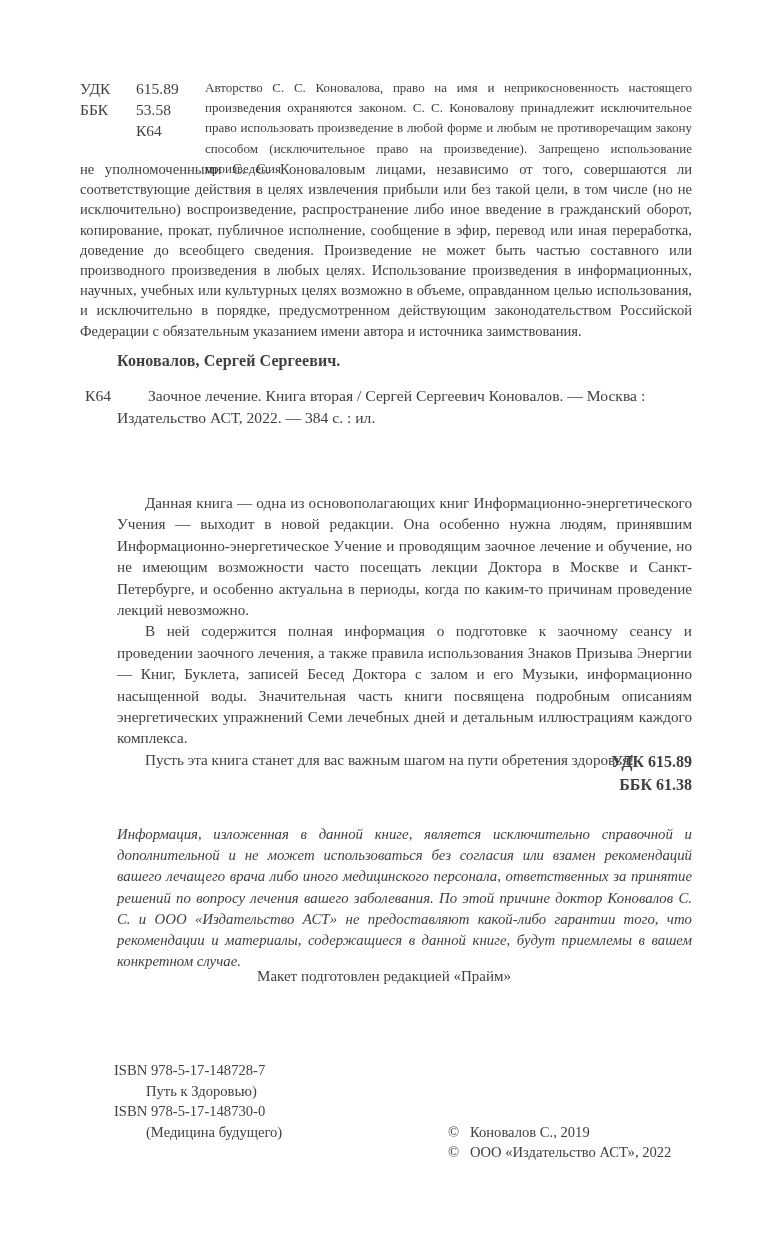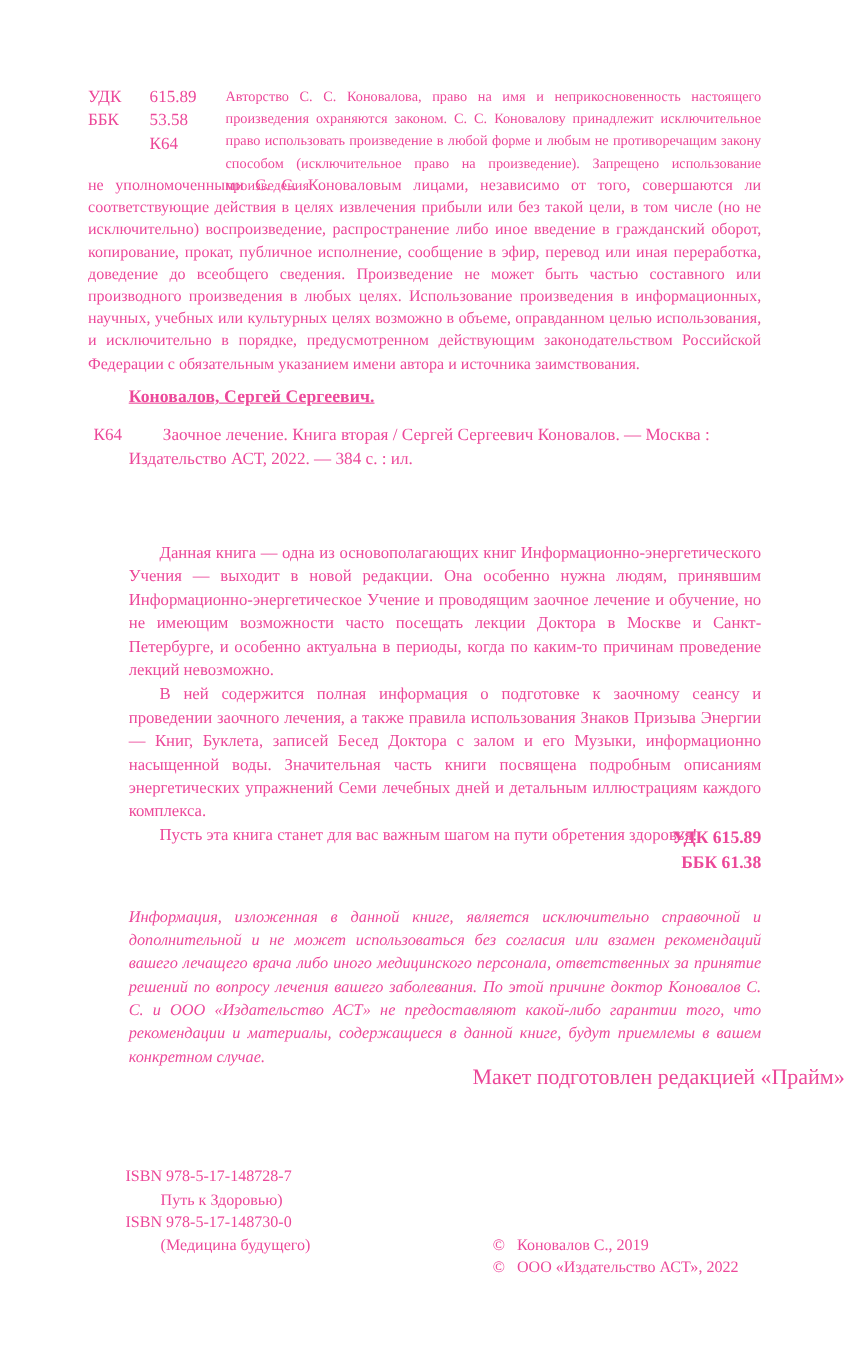--- a/index.html
+++ b/index.html
@@ -6,21 +6,21 @@
     margin: 0;
     padding: 0;
     background: #ffffff;
   }
   .page {
     position: relative;
     width: 768px;
     height: 1241px;
     background: #ffffff;
     font-family: "Liberation Serif", "DejaVu Serif", serif;
-    color: #ec4899;
+    color: #404040;
     overflow: hidden;
   }
 
   
   .cls-block {
     position: absolute;
     left: 80px;
     top: 78px;
     width: 122px;
     font-size: 15.5px;
@@ -63,21 +63,20 @@
   }
 
   
   .author-heading {
     position: absolute;
     left: 117px;
     top: 352px;
     font-size: 16px;
     font-weight: bold;
     letter-spacing: 0.1px;
-    text-decoration: underline;
   }
 
   
   .desc-wrap {
     position: absolute;
     left: 85px;
     top: 385px;
     width: 607px;
   }
   .desc-row {
@@ -140,22 +139,22 @@
     font-style: italic;
     text-align: justify;
     text-justify: inter-word;
   }
 
   .makeup {
     position: absolute;
     left: 0;
     right: 0;
     top: 968px;
-    text-align: right;
-    font-size: 20px;
+    text-align: center;
+    font-size: 15px;
   }
 
   
   .bottom {
     position: absolute;
     left: 82px;
     top: 1060px;
     width: 612px;
     font-size: 14.6px;
     line-height: 20.5px;

